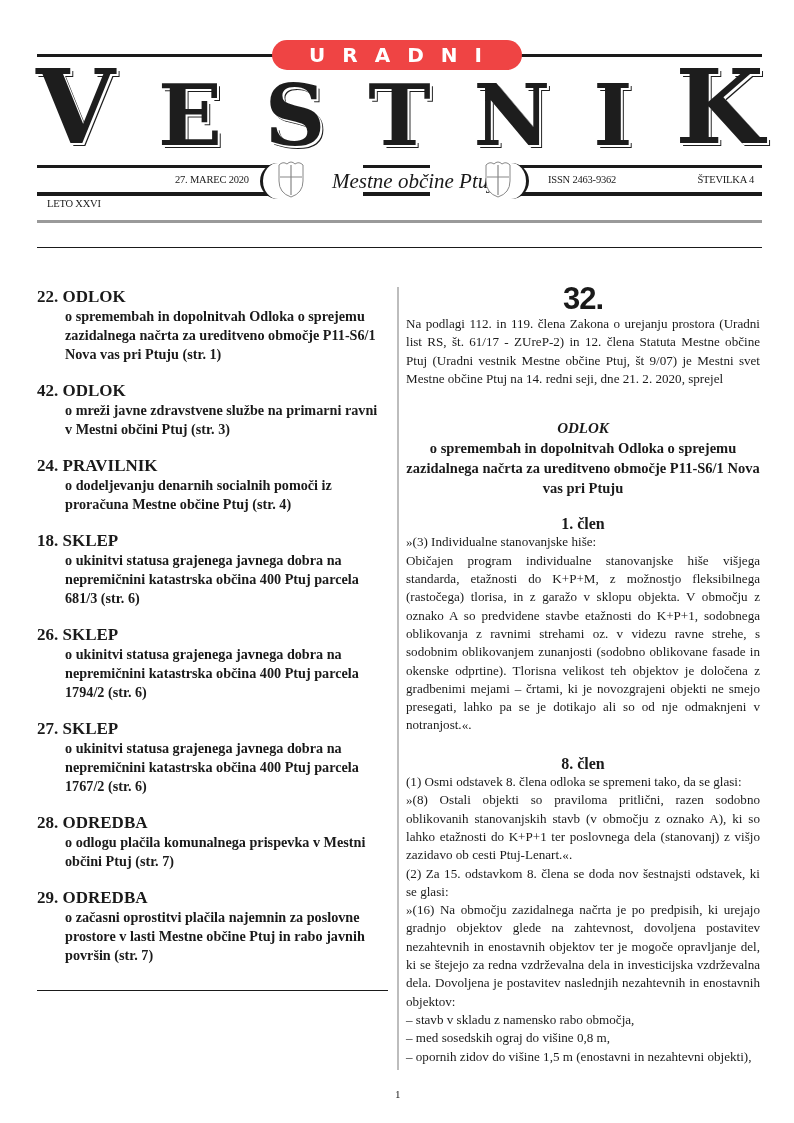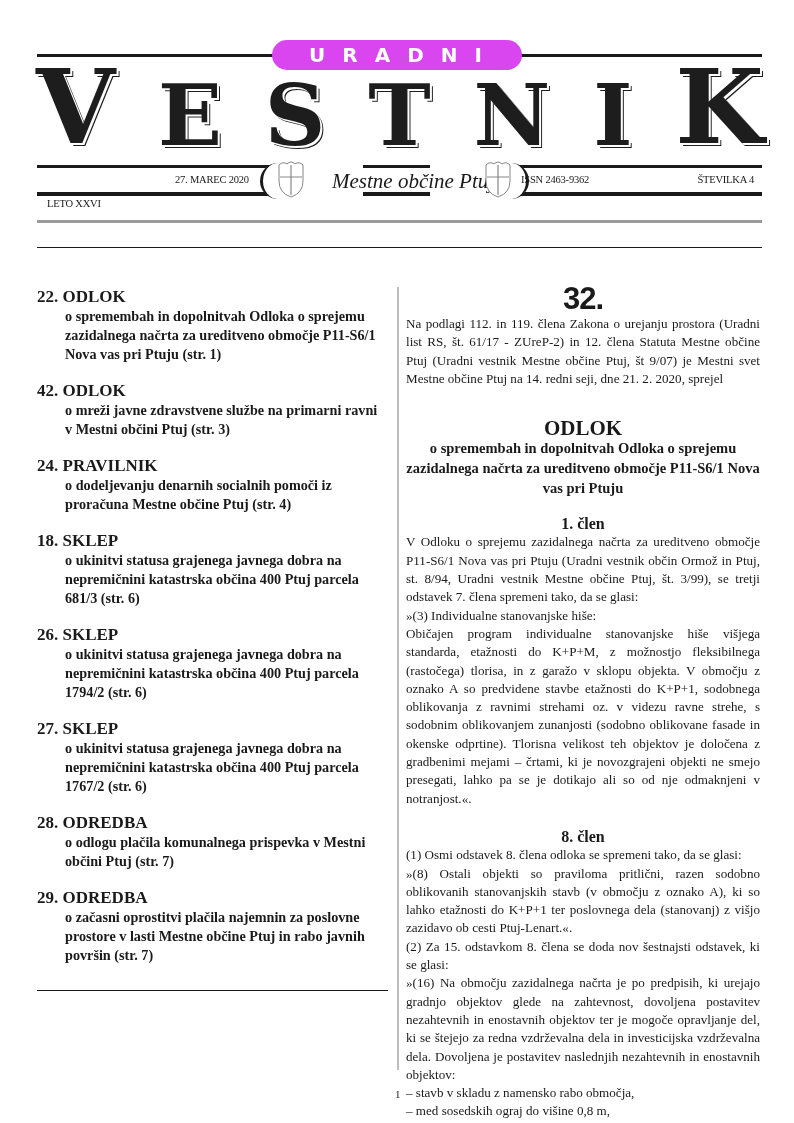--- a/index.html
+++ b/index.html
@@ -1,41 +1,41 @@
 <!DOCTYPE html>
 <html><head>
 <meta charset="utf-8">
 <style>
   html, body { margin:0; padding:0; background:#ffffff; }
   body { width:794px; height:1123px; position:relative; overflow:hidden; color:#1a1a1a;
          font-family:"Liberation Serif", "DejaVu Serif", serif; }
 
   
   .mast-topline { position:absolute; left:37px; right:32px; top:54px; height:3px; background:#1a1a1a; }
-  .uradni-pill { position:absolute; left:272px; top:40px; width:250px; height:30px; background:#d946ef;
+  .uradni-pill { position:absolute; left:272px; top:40px; width:250px; height:30px; background:#ef4444;
                  border-radius:15px; color:#fff; text-align:center; line-height:30px;
                  font-family:"DejaVu Sans", sans-serif; font-size:20px; letter-spacing:17px; font-weight:bold;
                  padding-left:14px; box-sizing:border-box; }
   .vestnik-title { position:absolute; left:36px; right:30px; top:62px; height:96px; display:flex;
                    justify-content:space-between; align-items:flex-end; }
   .vestnik-title span { font-family:"DejaVu Serif", serif; font-weight:bold; color:#1d1d1d;
                         text-shadow: 2px 2px 0 #fff, 3px 3px 0 #1d1d1d; line-height:1; }
   .vestnik-title .big { font-size:102px; }
   .vestnik-title .mid { font-size:84px; }
 
   .info-band { position:absolute; left:37px; right:32px; top:165px; height:28px; }
   .info-band .line-top { position:absolute; left:0; right:0; top:0; height:3px; background:#1a1a1a; }
   .info-band .line-bot { position:absolute; left:0; right:0; bottom:-3px; height:4px; background:#1a1a1a; }
   .info-cut { position:absolute; top:-2px; width:100px; height:36px; background:#fff; }
   .info-cut.left { left:223px; border-left:3px solid #1a1a1a; border-radius:18px 0 0 18px; border-right:none; }
   .info-cut.right { left:393px; width:96px; border-right:3px solid #1a1a1a; border-radius:0 18px 18px 0; }
   .info-text { position:absolute; top:9px; font-size:10.5px; letter-spacing:-0.2px; }
   .info-leto { left:10px;margin-top:24px; }
   .info-date { left:138px; }
-  .info-issn { left:484px; }
+  .info-issn { left:511px; }
   .info-stevilka { right:8px; }
   .info-title { position:absolute; left:295px; top:4px; font-style:italic; font-size:21px; }
   .crest { position:absolute; top:-6px; width:32px; height:40px; }
   .crest.left { left:238px; }
   .crest.right { left:445px; }
 
   .gray-rule { position:absolute; left:37px; right:32px; top:220px; height:3px; background:#9a9a9a; }
   .black-rule { position:absolute; left:37px; right:32px; top:247px; height:1px; background:#1a1a1a; }
 
   
@@ -45,21 +45,21 @@
   .toc-desc { font-size:14.2px; font-weight:bold; line-height:19px; padding-left:28px; }
   .toc-rule { position:absolute; left:37px; top:990px; width:351px; height:1px; background:#1a1a1a; }
 
   
   .col-divider { position:absolute; left:397px; top:287px; width:2px; height:783px; background:#bdbdbd; }
   .article { position:absolute; left:406px; top:283px; width:354px; font-size:13.1px; line-height:18.3px; }
   .art-number { font-family:"Liberation Sans", "DejaVu Sans", sans-serif; font-weight:bold; font-size:31px;
                 text-align:center; line-height:32px; margin-bottom:0; letter-spacing:-1px; }
   .art-p { margin:0; text-align:justify; }
   .art-title { text-align:center; font-weight:bold; font-size:14.5px; line-height:20px; margin-top:30px; }
-  .art-title .kind { font-size:21px; }
+  .art-title .kind { font-size:15px;font-style:italic; }
   .clen { text-align:center; font-weight:bold; margin-top:20px; font-size:16px; }
   .clen.first { margin-top:17px; }
   .bullet { margin:0; }
 
   .page-number { position:absolute; left:395px; top:1088px; font-size:11px; }
 </style>
 </head>
 <body>
 
 <div class="mast-topline"></div>
@@ -137,21 +137,20 @@
 <div class="col-divider"></div>
 <div class="article">
   <div class="art-number">32.</div>
   <p class="art-p">Na podlagi 112. in 119. člena Zakona o urejanju prostora (Uradni list RS, št. 61/17 - ZUreP-2) in 12. člena Statuta Mestne občine Ptuj (Uradni vestnik Mestne občine Ptuj, št 9/07) je Mestni svet Mestne občine Ptuj na 14. redni seji, dne 21. 2. 2020, sprejel</p>
   <div class="art-title">
     <div class="kind">ODLOK</div>
     <div>o spremembah in dopolnitvah Odloka o sprejemu zazidalnega načrta za ureditveno območje P11-S6/1 Nova vas pri Ptuju</div>
   </div>
 
   <div class="clen first">1. člen</div>
-  <p class="art-p">V Odloku o sprejemu zazidalnega načrta za ureditveno območje P11-S6/1 Nova vas pri Ptuju (Uradni vestnik občin Ormož in Ptuj, st. 8/94, Uradni vestnik Mestne občine Ptuj, št. 3/99), se tretji odstavek 7. člena spremeni tako, da se glasi:</p>
   <p class="art-p">»(3) Individualne stanovanjske hiše:</p>
   <p class="art-p">Običajen program individualne stanovanjske hiše višjega standarda, etažnosti do K+P+M, z možnostjo fleksibilnega (rastočega) tlorisa, in z garažo v sklopu objekta. V območju z oznako A so predvidene stavbe etažnosti do K+P+1, sodobnega oblikovanja z ravnimi strehami oz. v videzu ravne strehe, s sodobnim oblikovanjem zunanjosti (sodobno oblikovane fasade in okenske odprtine). Tlorisna velikost teh objektov je določena z gradbenimi mejami – črtami, ki je novozgrajeni objekti ne smejo presegati, lahko pa se je dotikajo ali so od nje odmaknjeni v notranjost.«.</p>
 
   <div class="clen">8. člen</div>
   <p class="art-p">(1) Osmi odstavek 8. člena odloka se spremeni tako, da se glasi:</p>
   <p class="art-p">»(8) Ostali objekti so praviloma pritlični, razen sodobno oblikovanih stanovanjskih stavb (v območju z oznako A), ki so lahko etažnosti do K+P+1 ter poslovnega dela (stanovanj) z višjo zazidavo ob cesti Ptuj-Lenart.«.</p>
   <p class="art-p">(2) Za 15. odstavkom 8. člena se doda nov šestnajsti odstavek, ki se glasi:</p>
   <p class="art-p">»(16) Na območju zazidalnega načrta je po predpisih, ki urejajo gradnjo objektov glede na zahtevnost, dovoljena postavitev nezahtevnih in enostavnih objektov ter je mogoče opravljanje del, ki se štejejo za redna vzdrževalna dela in investicijska vzdrževalna dela. Dovoljena je postavitev naslednjih nezahtevnih in enostavnih objektov:</p>
   <p class="bullet">– stavb v skladu z namensko rabo območja,</p>
   <p class="bullet">– med sosedskih ograj do višine 0,8 m,</p>

